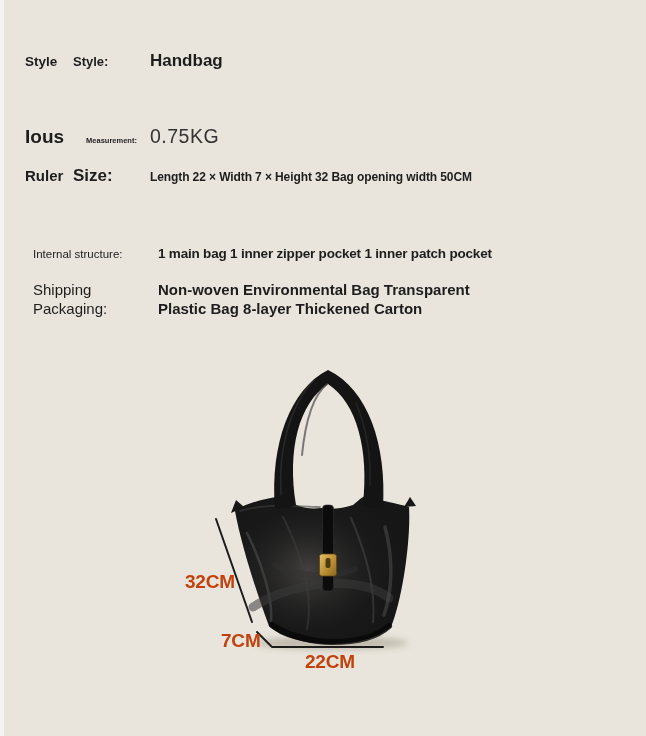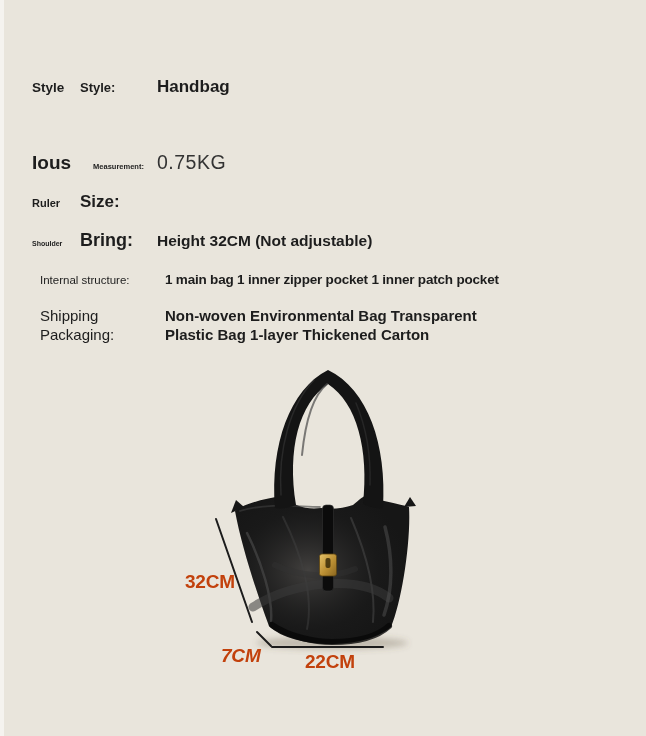--- a/index.html
+++ b/index.html
@@ -10,53 +10,52 @@
     overflow:hidden;
     font-family:"Liberation Sans",sans-serif;
     color:#1d1d1d;
   }
   .edge-strip{
     position:absolute;left:0;top:0;width:4px;height:100%;
     background:rgba(255,255,255,0.55);
   }
   
   .row{
-    position:absolute;left:32px;right:12px;
+    position:absolute;left:25px;right:12px;
     display:flex;align-items:baseline;
     white-space:nowrap;
-    margin-top:26px;
   }
   .c1{width:48px;flex:none;font-weight:700;}
   .c2{width:77px;flex:none;font-weight:700;}
   .val{font-weight:700;}
   .lblwide{width:125px;flex:none;font-weight:400;padding-left:8px;}
 
   .r1{top:51px;}  .r1 .c1{font-size:13.5px;} .r1 .c2{font-size:13px;} .r1 .val{font-size:17px;}
   .r2{top:93px;}  .r2 .c1{font-size:7.5px;}  .r2 .c2{font-size:15px;} .r2 .val{font-size:15px;}
   .r3{top:125px;} .r3 .c1{font-size:19px;}   .r3 .c2{font-size:7.5px;text-align:center;}
   .r3 .val{font-size:19.5px;font-weight:400;color:#333;letter-spacing:.5px;}
-  .r4{top:166px;} .r4 .c1{font-size:11px;}   .r4 .c2{font-size:17px;}
+  .r4{top:166px;} .r4 .c1{font-size:15px;}   .r4 .c2{font-size:17px;}
   .r4 .val{font-size:12px;letter-spacing:-0.1px;}
   .r5{top:204px;} .r5 .c1{font-size:7px;}    .r5 .c2{font-size:18px;} .r5 .val{font-size:15.5px;}
   .r6{top:246px;} .r6 .lblwide{font-size:11.5px;}
   .r6 .val{font-size:13.5px;letter-spacing:-0.2px;}
   .r7{top:280px;align-items:flex-end;}
   .r7 .lblwide{font-size:15px;line-height:1.27;white-space:normal;width:125px;}
   .r7 .val{font-size:15px;line-height:1.27;white-space:normal;max-width:320px;}
 
   
   .figure{
     position:absolute;left:180px;top:355px;width:300px;height:300px;
   }
   .dim{
     position:absolute;
     font-weight:700;font-size:19px;color:#c2410c;letter-spacing:-0.2px;
   }
   .dim-height{left:185px;top:571px;}
-  .dim-depth{left:221px;top:645px;font-style:italic;}
+  .dim-depth{left:221px;top:630px;}
   .dim-length{left:305px;top:651px;}
 </style>
 </head>
 <body>
 
 <div class="page">
   <div class="edge-strip"></div>
 
   <div class="row r1">
     <span class="c1">Style</span>
@@ -67,36 +66,32 @@
 
   <div class="row r3">
     <span class="c1">Ious</span>
     <span class="c2">Measurement:</span>
     <span class="val">0.75KG</span>
   </div>
 
   <div class="row r4">
     <span class="c1">Ruler</span>
     <span class="c2">Size:</span>
+    <span class="val">Length 22 × Width 7 × Height 32 Bag opening width 50CM</span>
   </div>
 
-  <div class="row r5">
-    <span class="c1">Shoulder</span>
-    <span class="c2">Bring:</span>
-    <span class="val">Height 32CM (Not adjustable)</span>
-  </div>
 
   <div class="row r6">
     <span class="lblwide">Internal structure:</span>
     <span class="val">1 main bag 1 inner zipper pocket 1 inner patch pocket</span>
   </div>
 
   <div class="row r7">
     <span class="lblwide">Shipping Packaging:</span>
-    <span class="val">Non-woven Environmental Bag Transparent Plastic Bag 1-layer Thickened Carton</span>
+    <span class="val">Non-woven Environmental Bag Transparent Plastic Bag 8-layer Thickened Carton</span>
   </div>
 
   <svg class="figure" viewBox="0 0 300 300" xmlns="http://www.w3.org/2000/svg">
     <defs>
       <linearGradient id="goldGrad" x1="0" y1="0" x2="1" y2="1">
         <stop offset="0" stop-color="#e5c269"></stop>
         <stop offset="0.55" stop-color="#bb8f33"></stop>
         <stop offset="1" stop-color="#8a661f"></stop>
       </linearGradient>
       <radialGradient id="sheenGrad" cx="0.42" cy="0.5" r="0.58">

